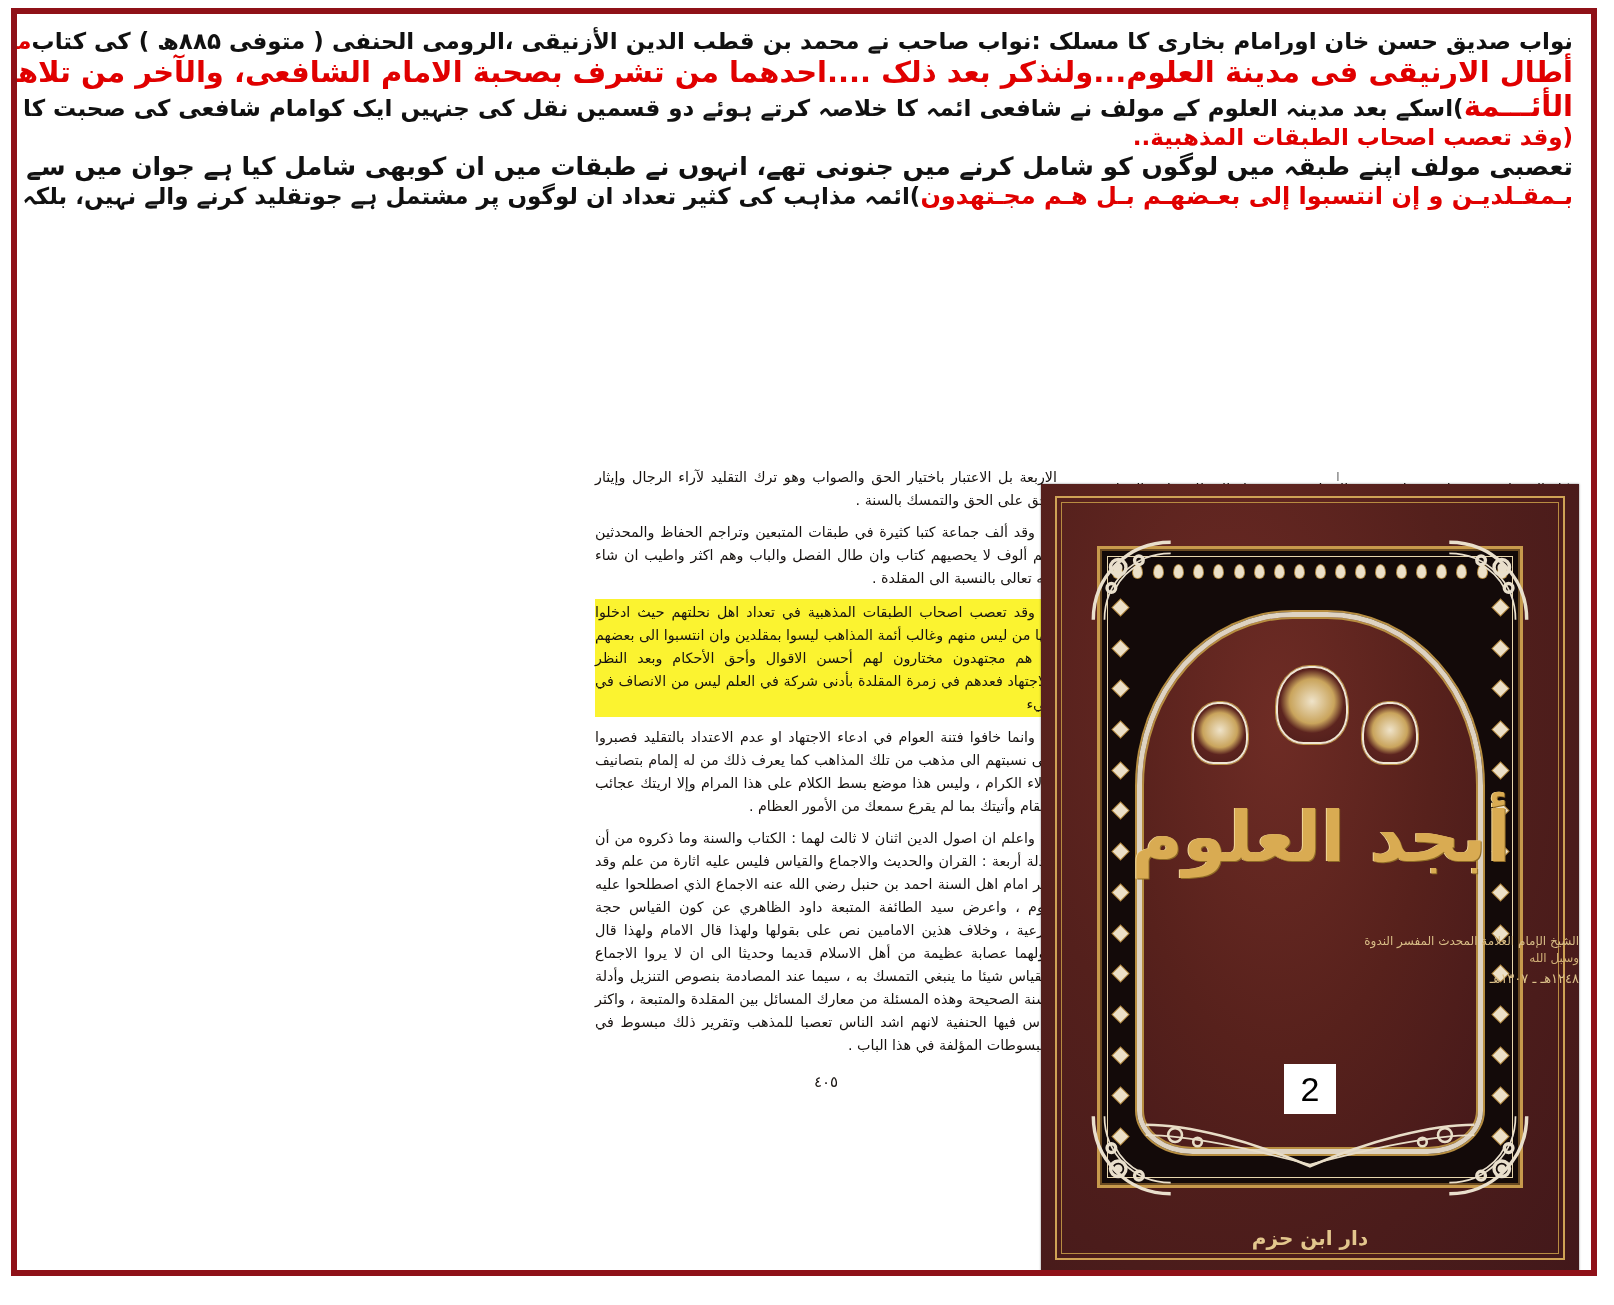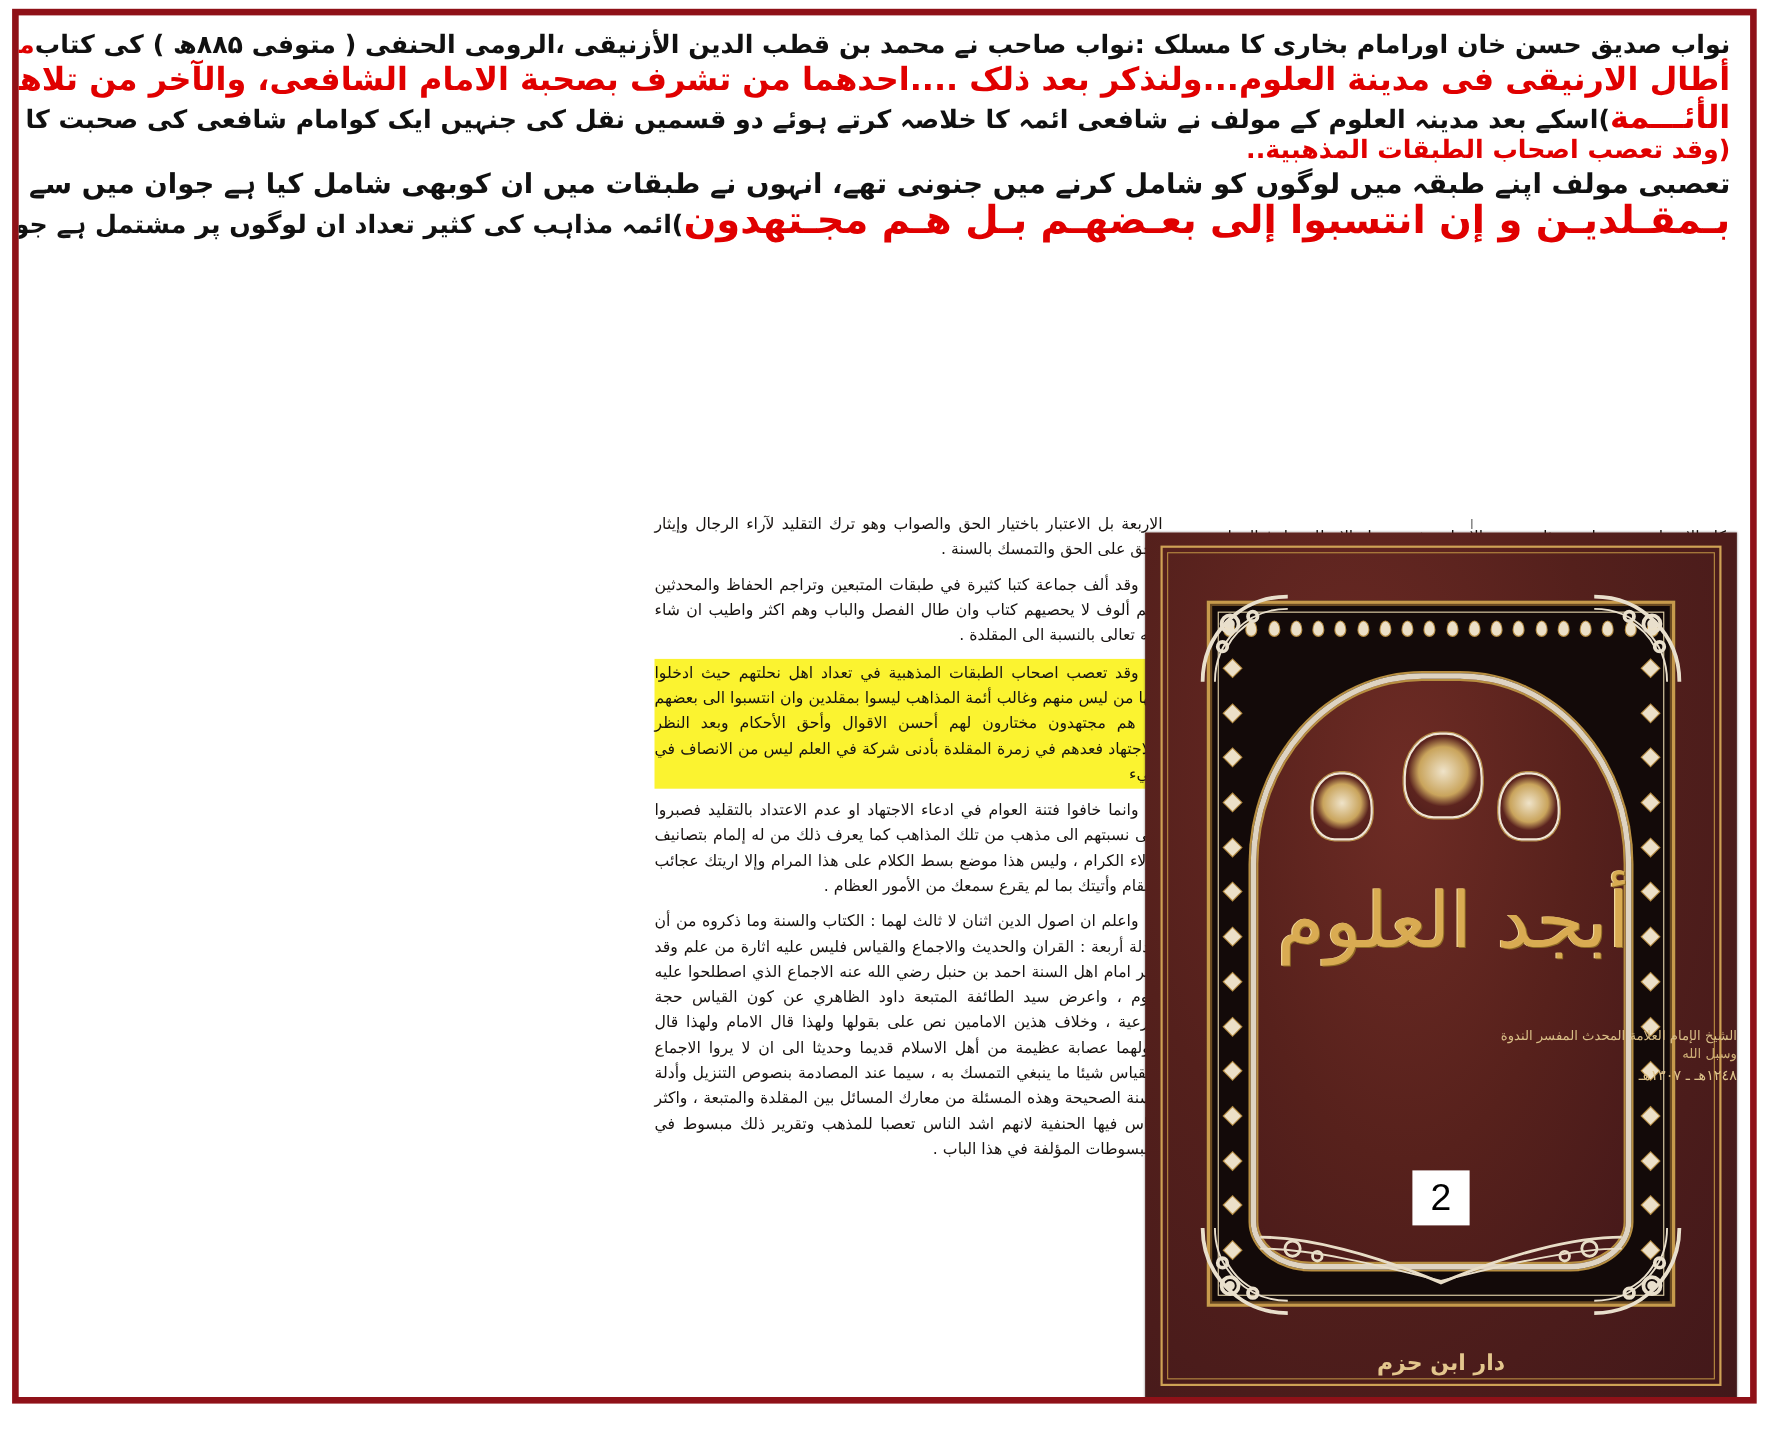--- a/index.html
+++ b/index.html
@@ -62,21 +62,21 @@
     font-family: "DejaVu Sans", sans-serif;
     font-weight: 700;
   }
 
   .ul1 { font-size: 23px; }
   .ul2 { font-size: 29px; letter-spacing: 1px; }
   .ul3 { font-size: 23px; }
   .ul4 { font-size: 23px; }
   .ul5 { font-size: 25px; }
   .ul6 { font-size: 23px; }
-  .ul7 { font-size: 35px; }
+  .ul7 { font-size: 24px; }
 
   .line-row {
     display: flex;
     flex-direction: row;
     align-items: baseline;
     justify-content: space-between;
     direction: rtl;
     width: 100%;
   }
   .line-row > span { white-space: nowrap; }
@@ -208,21 +208,21 @@
   #rose-l   { left: 50%; margin-left: -118px; top: 218px; }
   #rose-r   { left: 50%; margin-left: 52px;  top: 218px; }
 
   #bk-title {
     position: absolute;
     left: 0; right: 0;
     top: 318px;
     text-align: center;
     color: #d9ab52;
     font-size: 70px;
-    font-weight: normal;
+    font-weight: bold;
     font-family: "DejaVu Sans", sans-serif;
     text-shadow: 1px 1px 0 #8e6a26, -1px 0 0 #f0d79a;
     direction: rtl;
     line-height: 1;
     white-space: nowrap;
     padding-left: 22px;
   }
   #bk-author-wrap {
     position: absolute;
     left: 12px; right: 0;
@@ -338,20 +338,21 @@
   </div>
 
   <div id="lower">
 
     <div class="text-col" id="col-left">
       <p class="noind">الاربعة بل الاعتبار باختيار الحق والصواب وهو ترك التقليد لآراء الرجال وإيثار الحق على الحق والتمسك بالسنة .</p>
       <p>وقد ألف جماعة كتبا كثيرة في طبقات المتبعين وتراجم الحفاظ والمحدثين وهم ألوف لا يحصيهم كتاب وان طال الفصل والباب وهم اكثر واطيب ان شاء الله تعالى بالنسبة الى المقلدة .</p>
       <p class="hl-para">وقد تعصب اصحاب الطبقات المذهبية في تعداد اهل نحلتهم حيث ادخلوا فيها من ليس منهم وغالب أئمة المذاهب ليسوا بمقلدين وان انتسبوا الى بعضهم بل هم مجتهدون مختارون لهم أحسن الاقوال وأحق الأحكام وبعد النظر والاجتهاد فعدهم في زمرة المقلدة بأدنى شركة في العلم ليس من الانصاف في شيء</p>
       <p>وانما خافوا فتنة العوام في ادعاء الاجتهاد او عدم الاعتداد بالتقليد فصبروا على نسبتهم الى مذهب من تلك المذاهب كما يعرف ذلك من له إلمام بتصانيف هؤلاء الكرام ، وليس هذا موضع بسط الكلام على هذا المرام وإلا اريتك عجائب المقام وأتيتك بما لم يقرع سمعك من الأمور العظام .</p>
       <p>واعلم ان اصول الدين اثنان لا ثالث لهما : الكتاب والسنة وما ذكروه من أن الأدلة أربعة : القران والحديث والاجماع والقياس فليس عليه اثارة من علم وقد انكر امام اهل السنة احمد بن حنبل رضي الله عنه الاجماع الذي اصطلحوا عليه اليوم ، واعرض سيد الطائفة المتبعة داود الظاهري عن كون القياس حجة شرعية ، وخلاف هذين الامامين نص على بقولها ولهذا قال الامام ولهذا قال بقولهما عصابة عظيمة من أهل الاسلام قديما وحديثا الى ان لا يروا الاجماع والقياس شيئا ما ينبغي التمسك به ، سيما عند المصادمة بنصوص التنزيل وأدلة السنة الصحيحة وهذه المسئلة من معارك المسائل بين المقلدة والمتبعة ، واكثر الناس فيها الحنفية لانهم اشد الناس تعصبا للمذهب وتقرير ذلك مبسوط في المبسوطات المؤلفة في هذا الباب .</p>
+      <div class="pg-num">٤٠٥</div>
     </div>
 
     <div class="text-col" id="col-right">
       <span class="top-tick">ا</span>
       <p class="noind">كل الاستناد من بينها هو مثل منتقى الاخبار وشرحه نيل الاوطار وبلوغ المرام وشرحه مسك الختام ، وسبل السلام ، والعمدة وشرحه العدة وغير ذلك مما ألف في ضبط الاحكام الثابتة بالسنة وما يليها مثل السيل الجرار ووبل الغمام ، ومنح الغفار حاشية ضوء النهار ، والهدي النبوي ، وسفر السعادة وكذا مؤلفات شيوخنا اليمانيين فان فيها ما يكفي والمقلد المسكين يظن الخرافات في الكتاب والسنة .</p>
       <p class="hl-para">وقد أطال الارنيقي في ( مدينة العلوم ) في ذكر تراجم الأئمة الأربعة</p>
       <p class="noind">ابي حنيفة ومالك والشافعى واحمد والفقهاء الحنفية كأبى يوسف ومحمد بن الحسن الشيباني وابن المبارك وداود الطائي الكوفي ووكيع بن الجراح ويحيى بن زكريا واسمعيل بن حماد ويوسف بن خالد وعافية بن يزيد وحبان ومندل ابني علي الغزي وعلي بن مسهرة القاسم بن معن واسد بن عامر واحمد بن حفص وخلف ابن ايوب وشداد بن حكم وموسى بن نصر وموسى بن سليمان الجوزجاني وهلال ابن يحيى ومحمد بن سماعة وحكم بن عبد الله وأطال في ترجمة هؤلاء .</p>
       <p>وقال : اعلم ان الأئمة الحنفية اكثر من ان تحصى لأنهم قد طبقوا اكثر المعمورة حتى قيل ان للامام ابي حنيفة سبعمائة وثُلثين رجلا من تلامذته وهذا ما عرف منهم وما لم يعرف فاكثر من ذلك لكنا اكتفينا منهم ههنا بما سمح به الوقت والآن فلنذكر من الكتب المعتبرة في الفقه ما هو المشهور في الزمان انتهى .</p>
       <p>ثم ذكر كتباً سماها قال : وان استقصاء الأئمة الحنفية وتصانيفهم خارج عن طوق هذا المختصر ،</p>
       <p class="hl-para">ولنذكر بعد ذلك نبذاً من ائمة الشافعية ليكون الكتاب كامل الطرفين حائز الشرفين وهؤلاء صنفان احدهما من تشرف بصحبة الإمام الشافعي والآخر من تلاهم من الأئمة انتهى</p>

